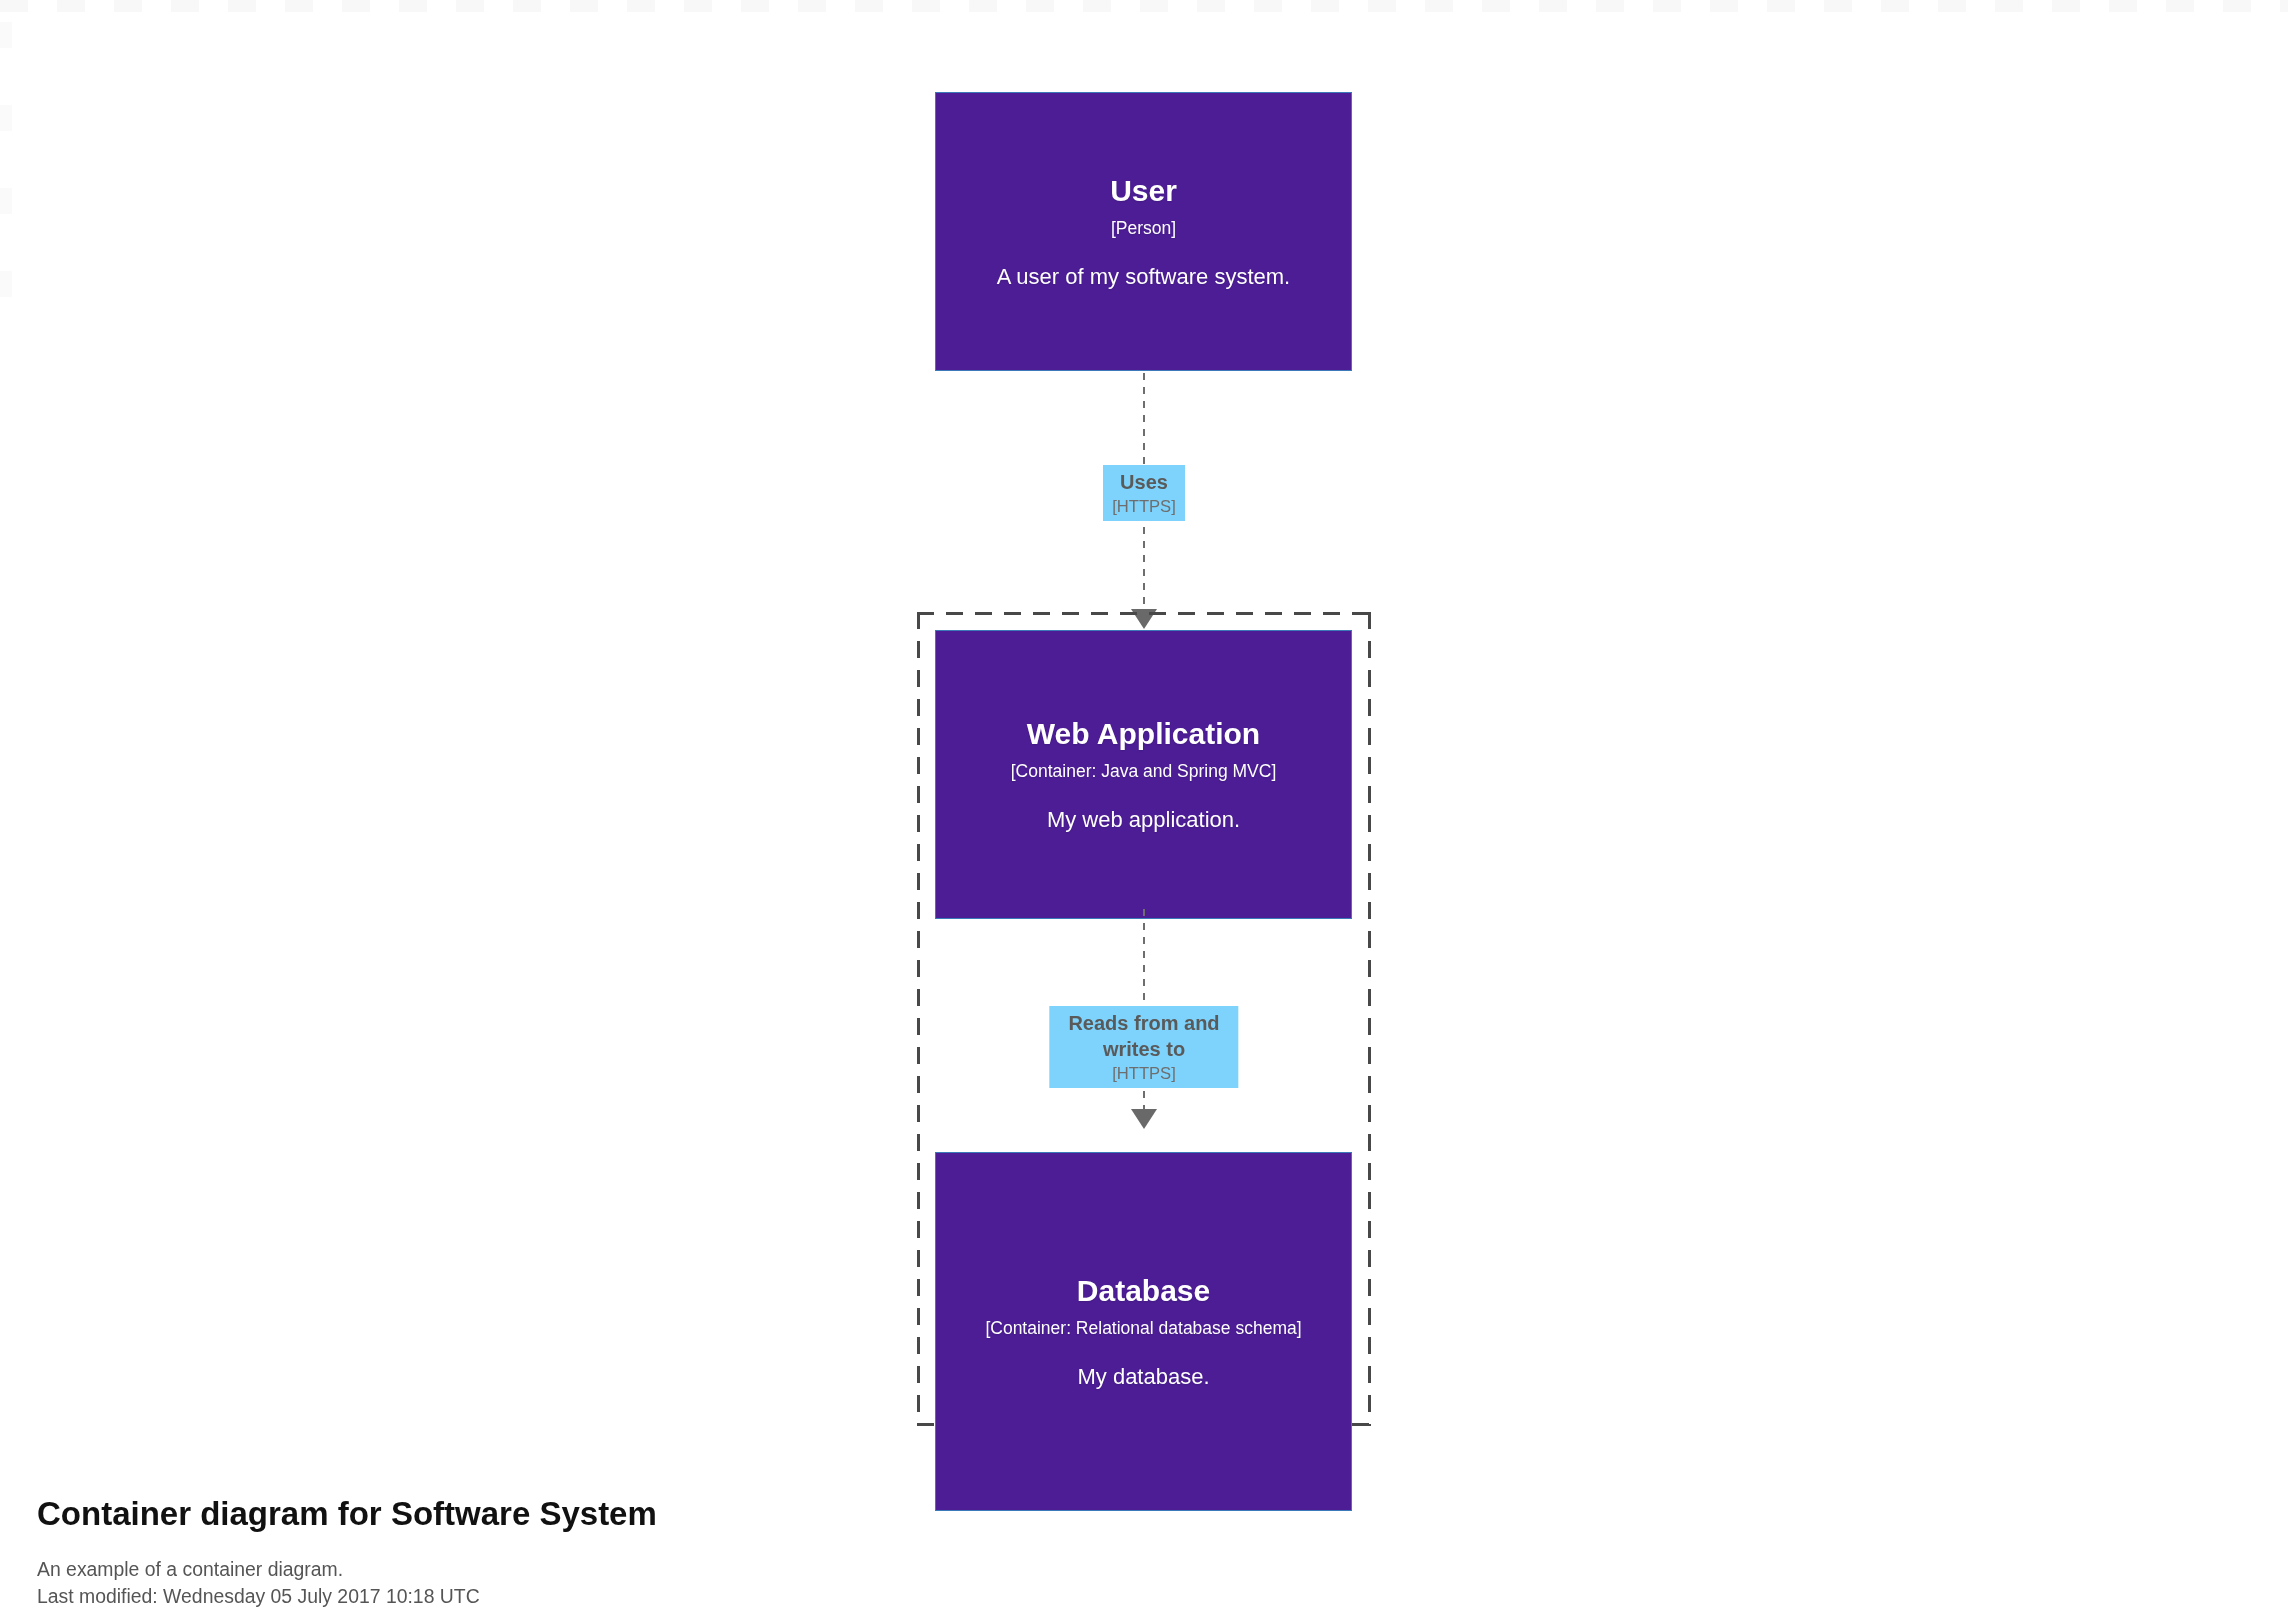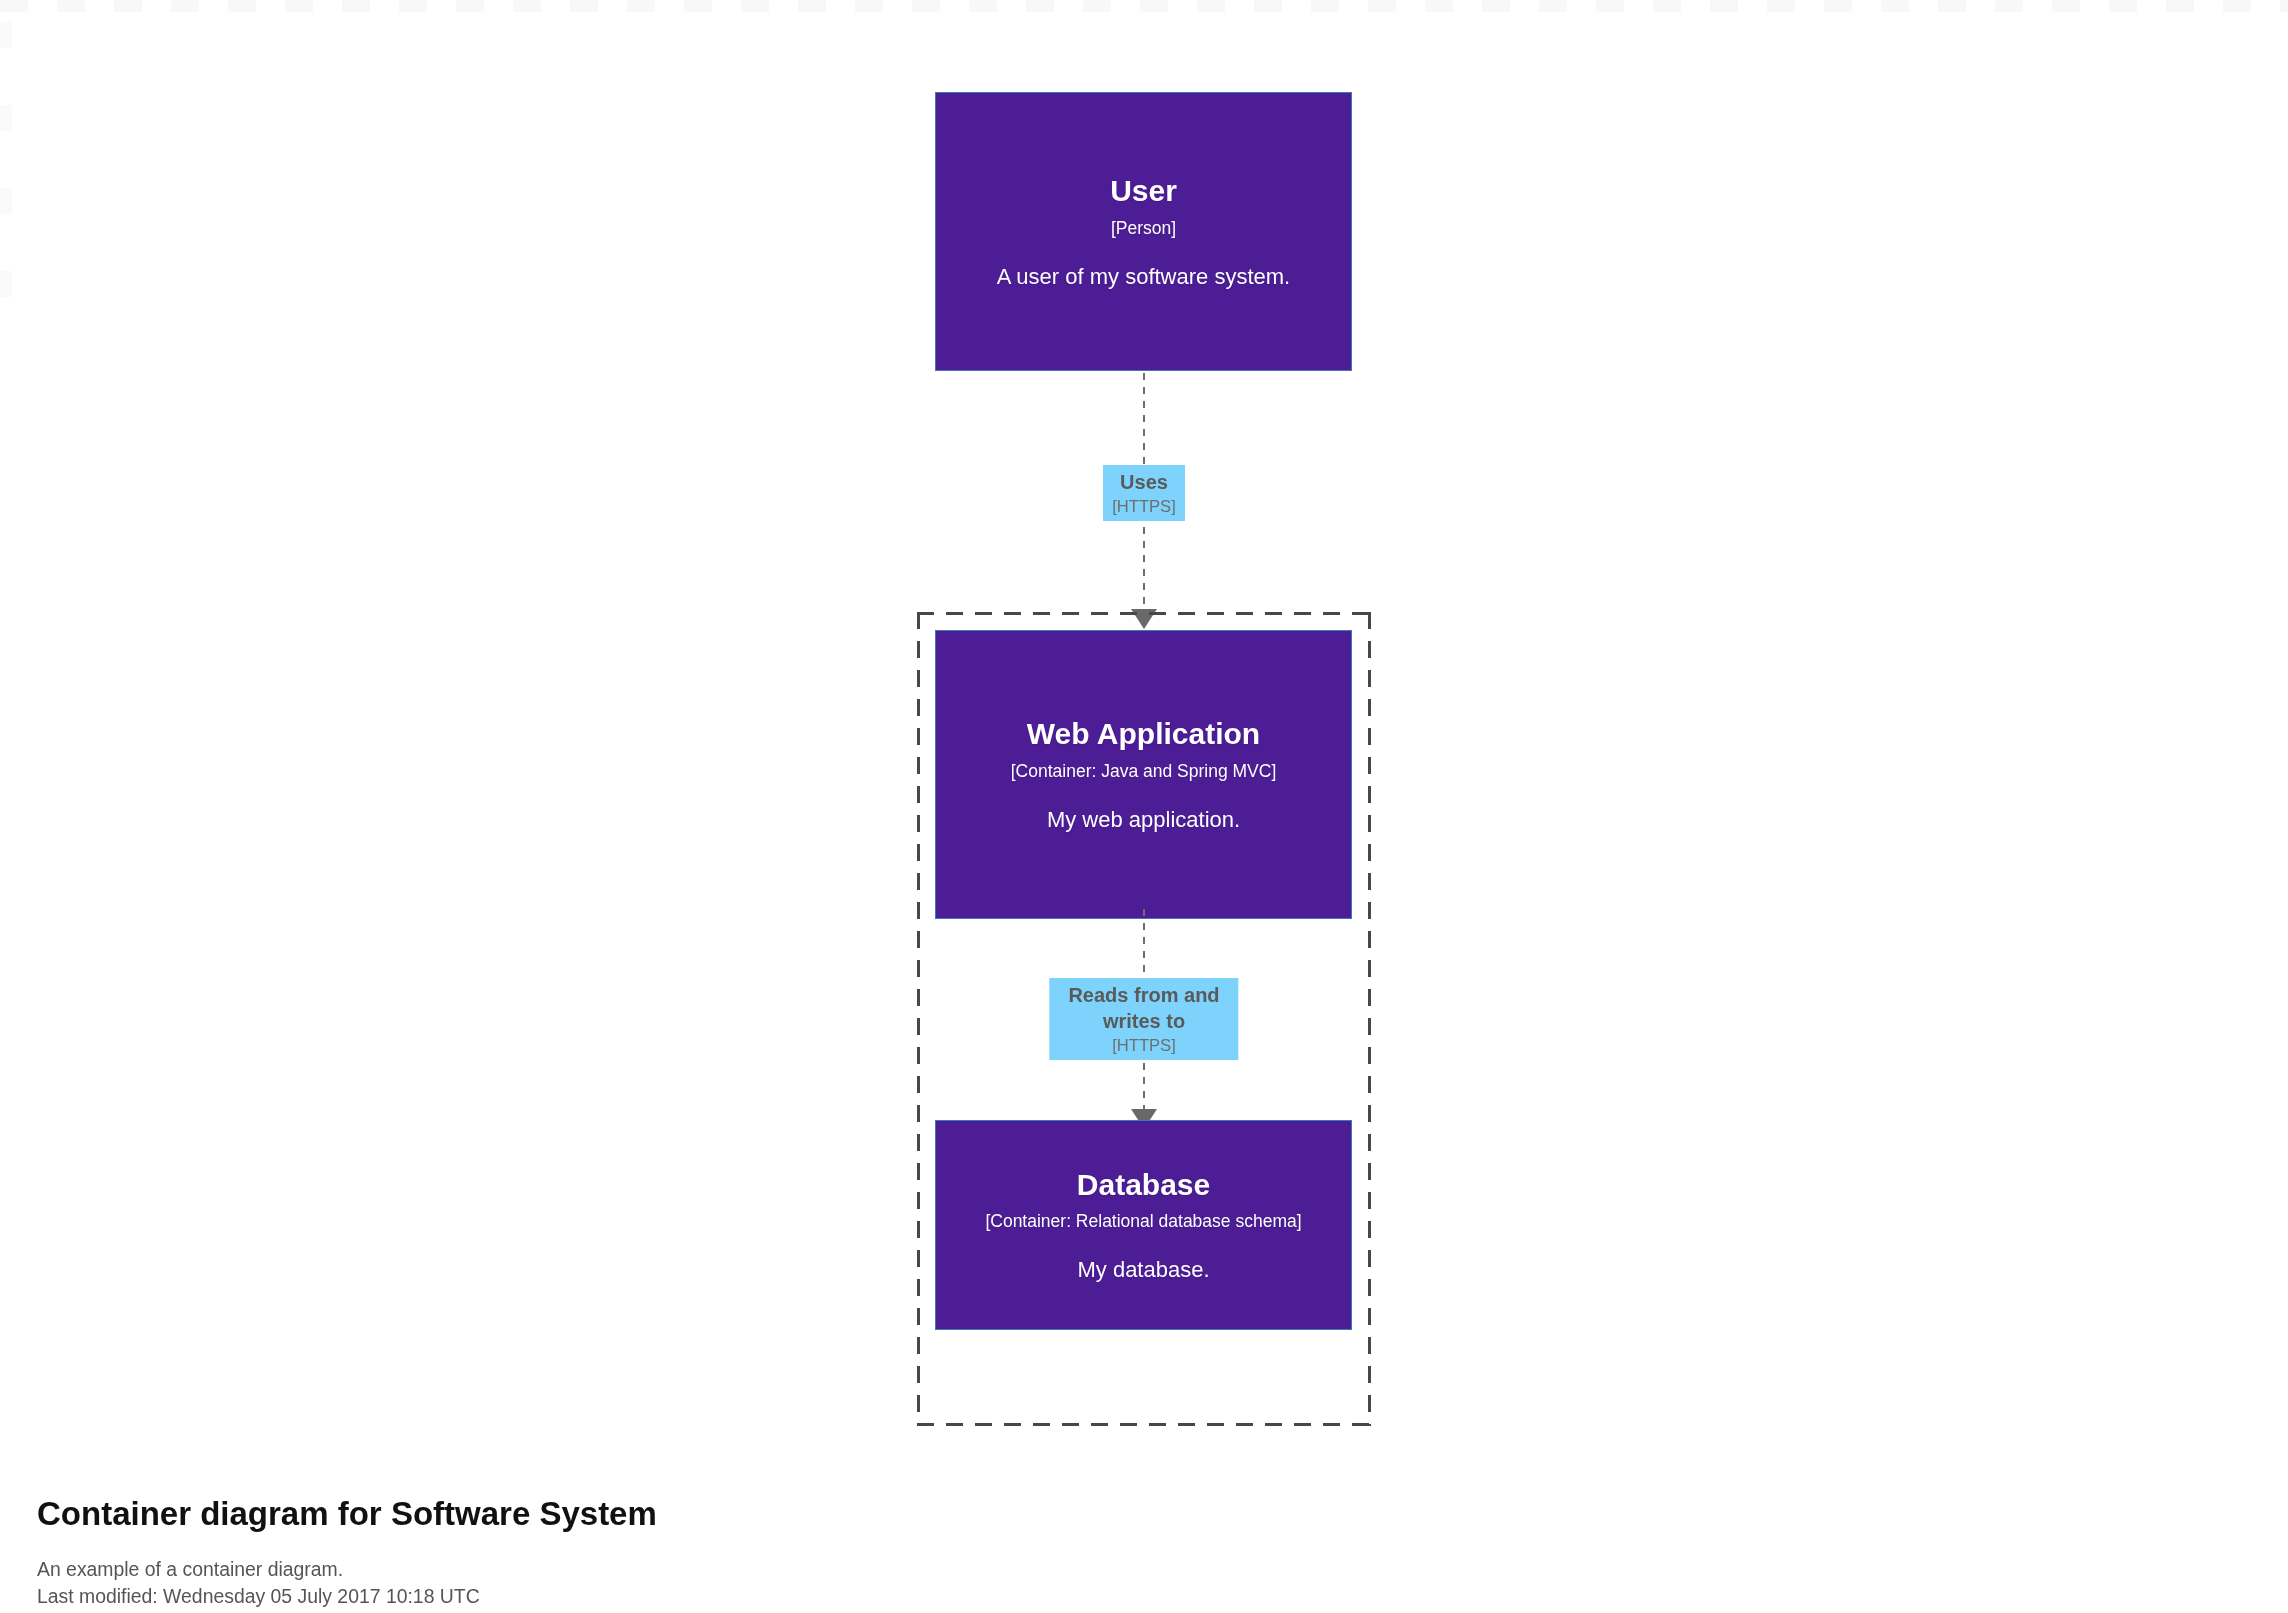--- a/index.html
+++ b/index.html
@@ -39,21 +39,21 @@
     color: #ffffff;
     display: flex;
     flex-direction: column;
     align-items: center;
     justify-content: center;
     text-align: center;
     text-shadow: 0 0.9px 1.8px rgba(0,0,0,0.12);
   }
   #el-user     { left: 935px; top: 92px;  height: 279px; }
   #el-webapp   { left: 935px; top: 630px;  height: 289px; }
-  #el-database { left: 935px; top: 1120px; height: 210px; align-items: center; }
+  #el-database { left: 935px; top: 1152px; height: 359px; align-items: center; }
 
   .el-name { font-size: 30px; font-weight: bold; line-height: 35px; }
   .el-meta { font-size: 17.5px; margin-top: 9.2px; line-height: 20px; }
   .el-desc { font-size: 22px; margin-top: 26px; line-height: 26px; }
 
   
   .boundary { position: absolute; left: 917px; top: 612px; width: 454px; height: 814px; }
   .boundary .b-top, .boundary .b-bottom {
     position: absolute; left: 0; right: 0; height: 2.8px;
     background: repeating-linear-gradient(to right, #484848 0 16.6px, transparent 16.6px 29px);
@@ -88,21 +88,21 @@
 
   
   .rel-label {
     position: absolute;
     transform: translateX(-50%);
     background: #7dd3fc;
     text-align: center;
     padding: 3.7px 9.2px;
   }
   #label-uses  { left: 1144px; top: 465px; }
-  #label-reads { left: 1144px; top: 978px; }
+  #label-reads { left: 1144px; top: 1006px; }
   .rel-name {
     font-size: 20px;
     font-weight: bold;
     color: #5a5a5a;
     line-height: 26px;
     max-width: 171px;
     margin: 0 auto;
   }
   .rel-meta {
     font-size: 16.6px;

